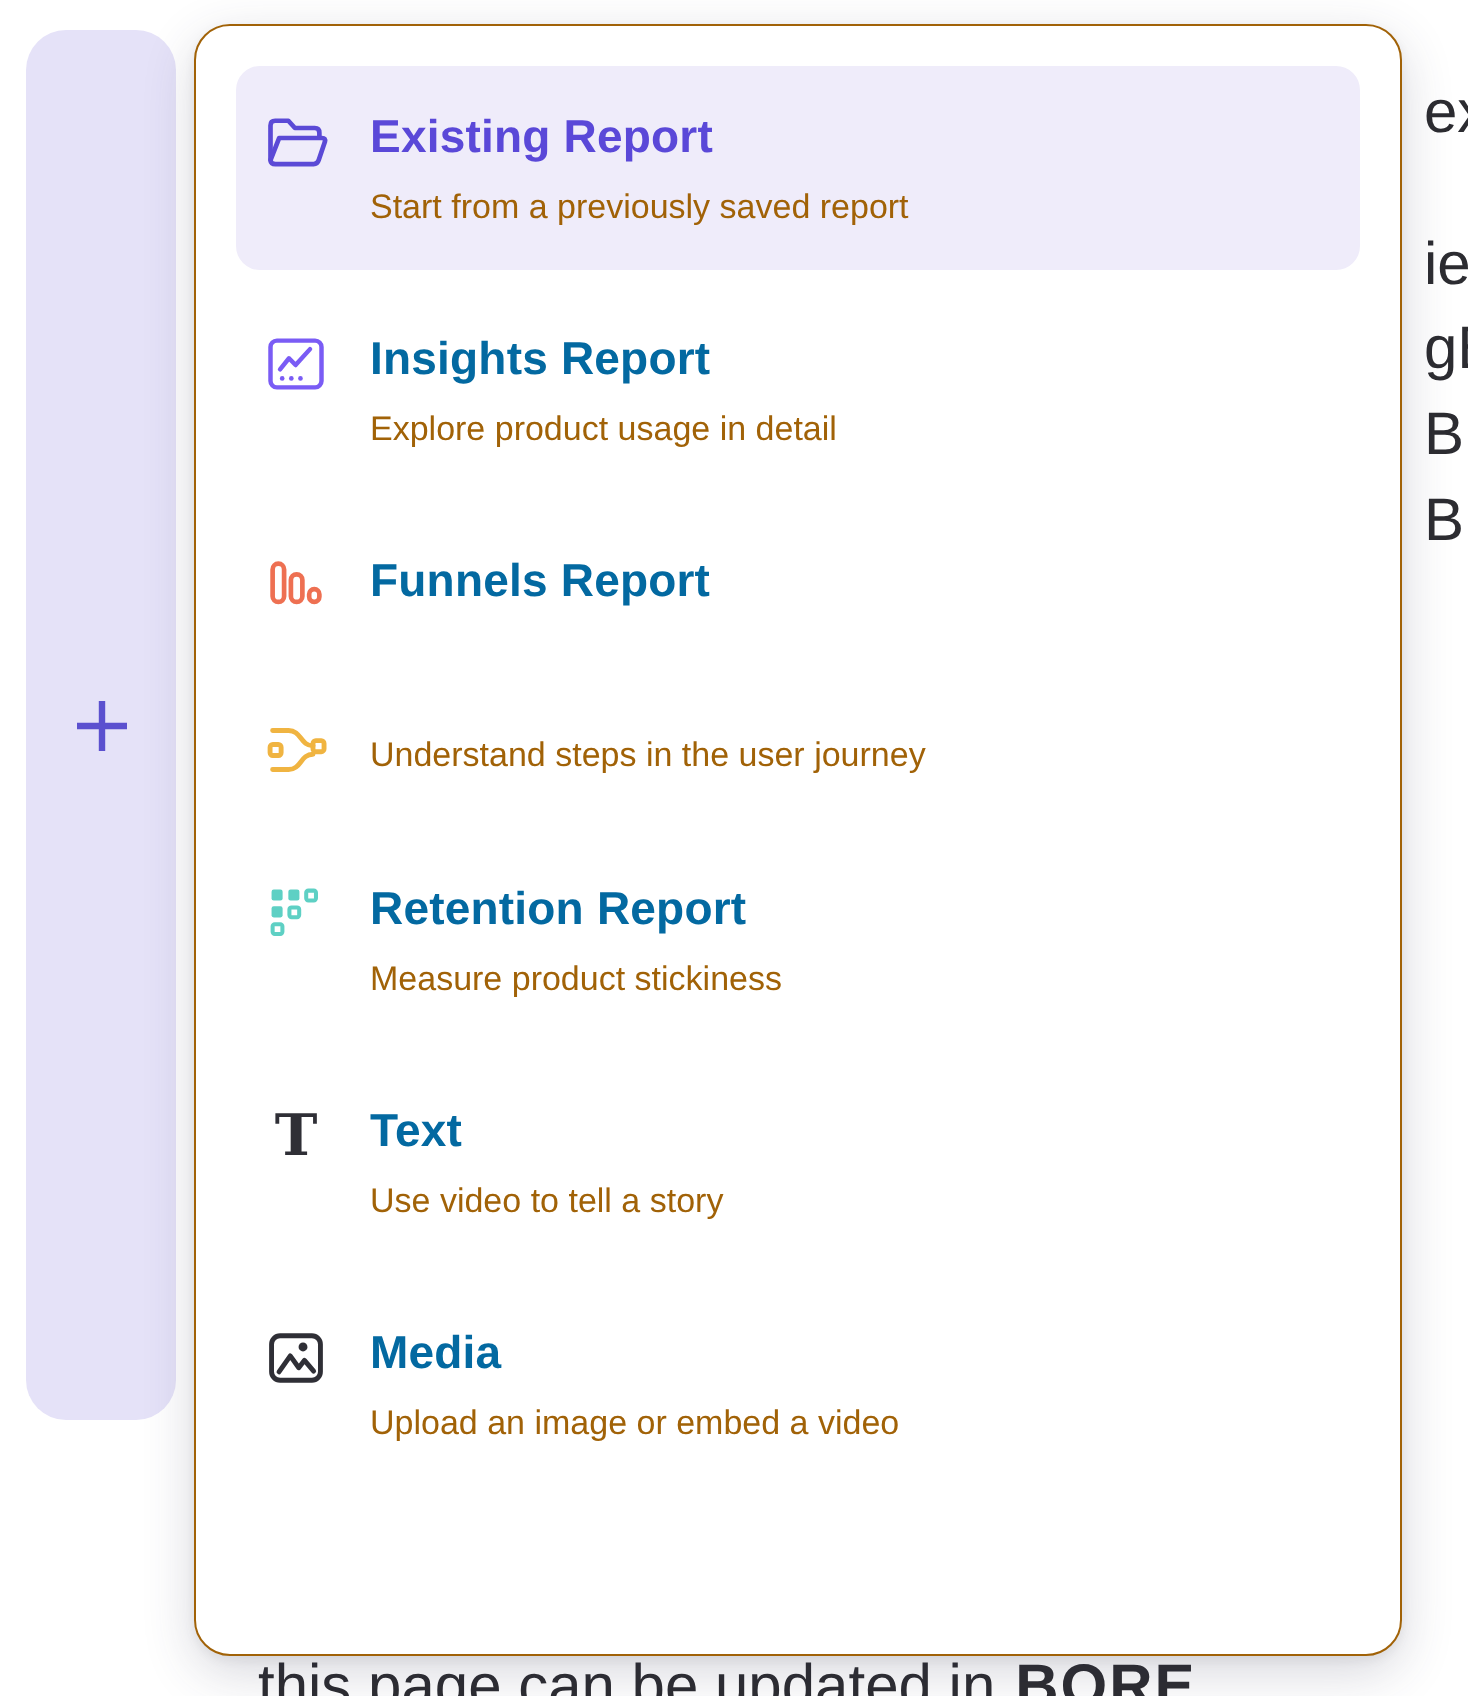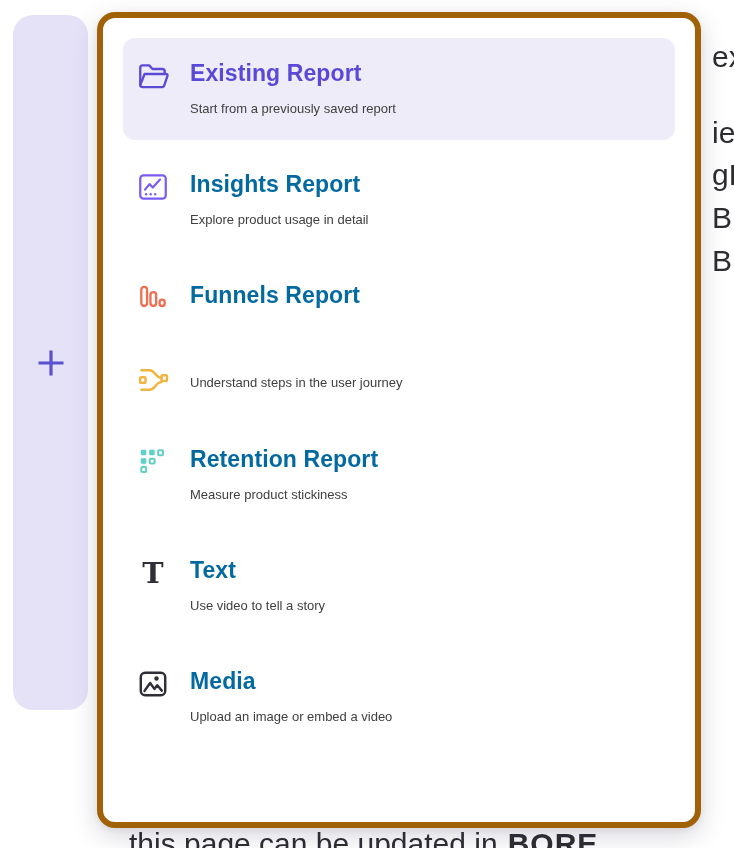--- a/index.html
+++ b/index.html
@@ -31,21 +31,21 @@
   }
   .plus-button {
     width: 34px; height: 34px; border: none; background: transparent;
     cursor: pointer; display: flex; align-items: center; justify-content: center;
   }
 
   
   .menu-panel {
     position: absolute; left: 97px; top: 12px; width: 604px; height: 816px;
     background: #ffffff;
-    border: 6px solid #a16207;
+    border: 1px solid #a16207;
     border-radius: 18px;
     box-shadow: 0 8px 26px rgba(55, 55, 85, 0.20), 0 2px 6px rgba(0,0,0,0.06);
     padding: 20px;
   }
   .menu-item {
     display: flex; align-items: flex-start;
     padding: 20px 20px 18px 13px;
     border-radius: 12px;
     margin-bottom: 9px;
     cursor: pointer;
@@ -56,21 +56,21 @@
     width: 34px; height: 34px; flex: 0 0 34px;
     margin-top: 1px; margin-right: 20px;
     display: flex; align-items: center; justify-content: center;
   }
   .menu-item .item-title {
     font-size: 23px; font-weight: 700; color: #0369a1;
     line-height: 30px; letter-spacing: 0.1px;
   }
   .menu-item.selected .item-title { color: #5a48d8; }
   .menu-item .item-subtitle {
-    font-size: 13px; font-weight: 400; color: #404040;
+    font-size: 17px; font-weight: 400; color: #a16207;
     line-height: 26px; margin-top: 8px;
   }
 </style>
 </head>
 <body>
 
 <div class="bg-right-fragments">
   <span class="bg-frag" style="top:42px">ex</span>
   <span class="bg-frag" style="top:118px">ie</span>
   <span class="bg-frag" style="top:160px">gB</span>

